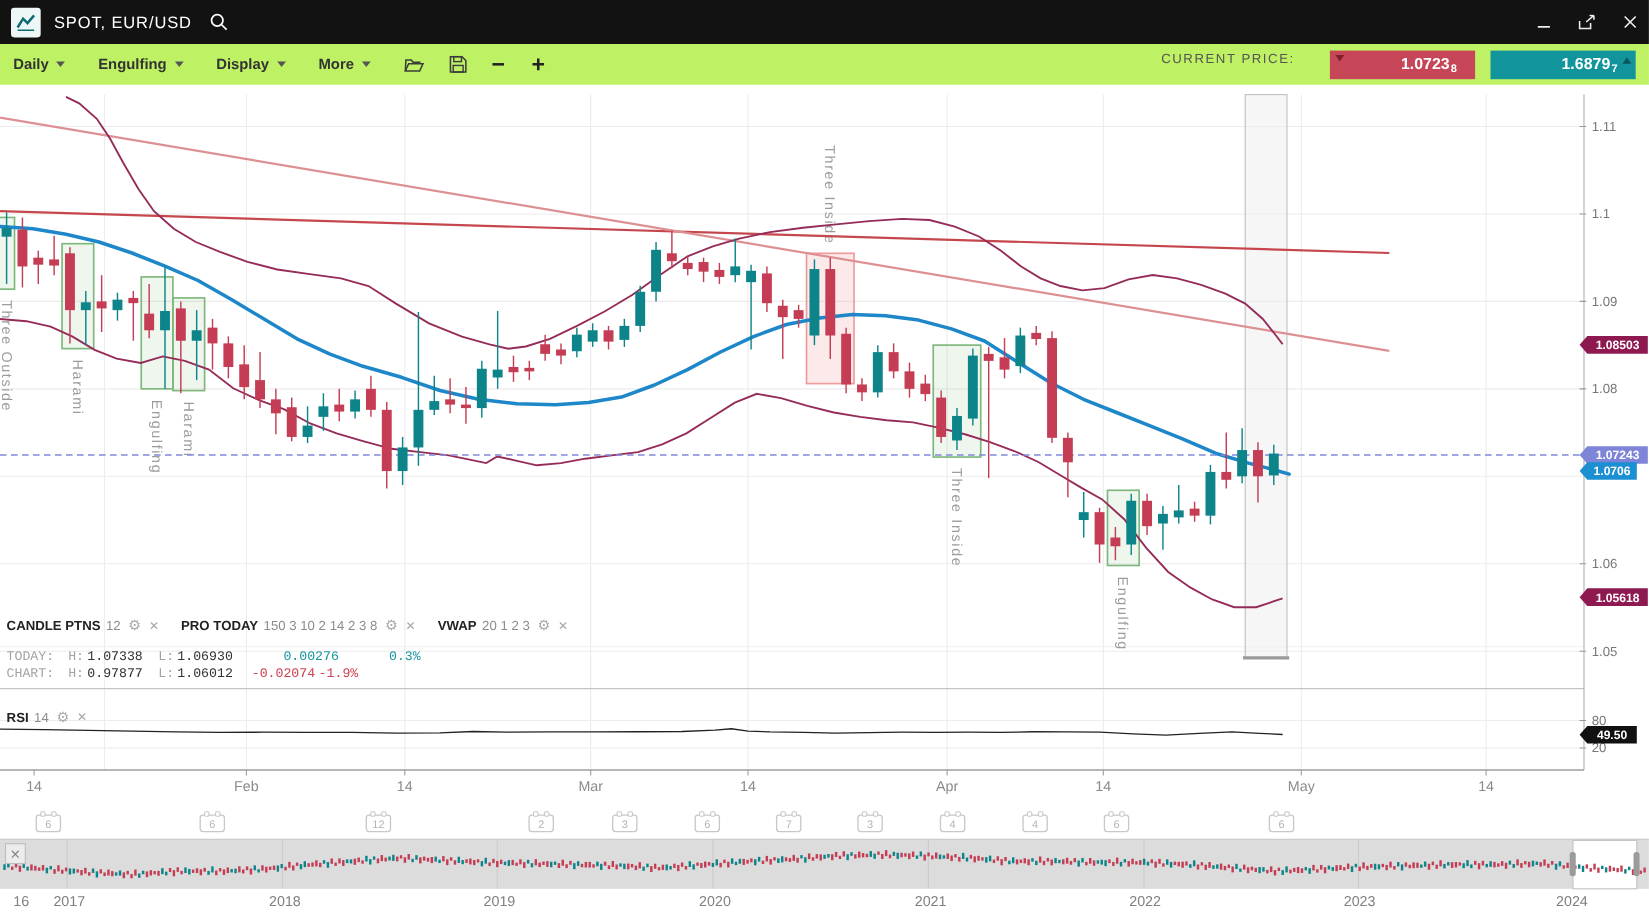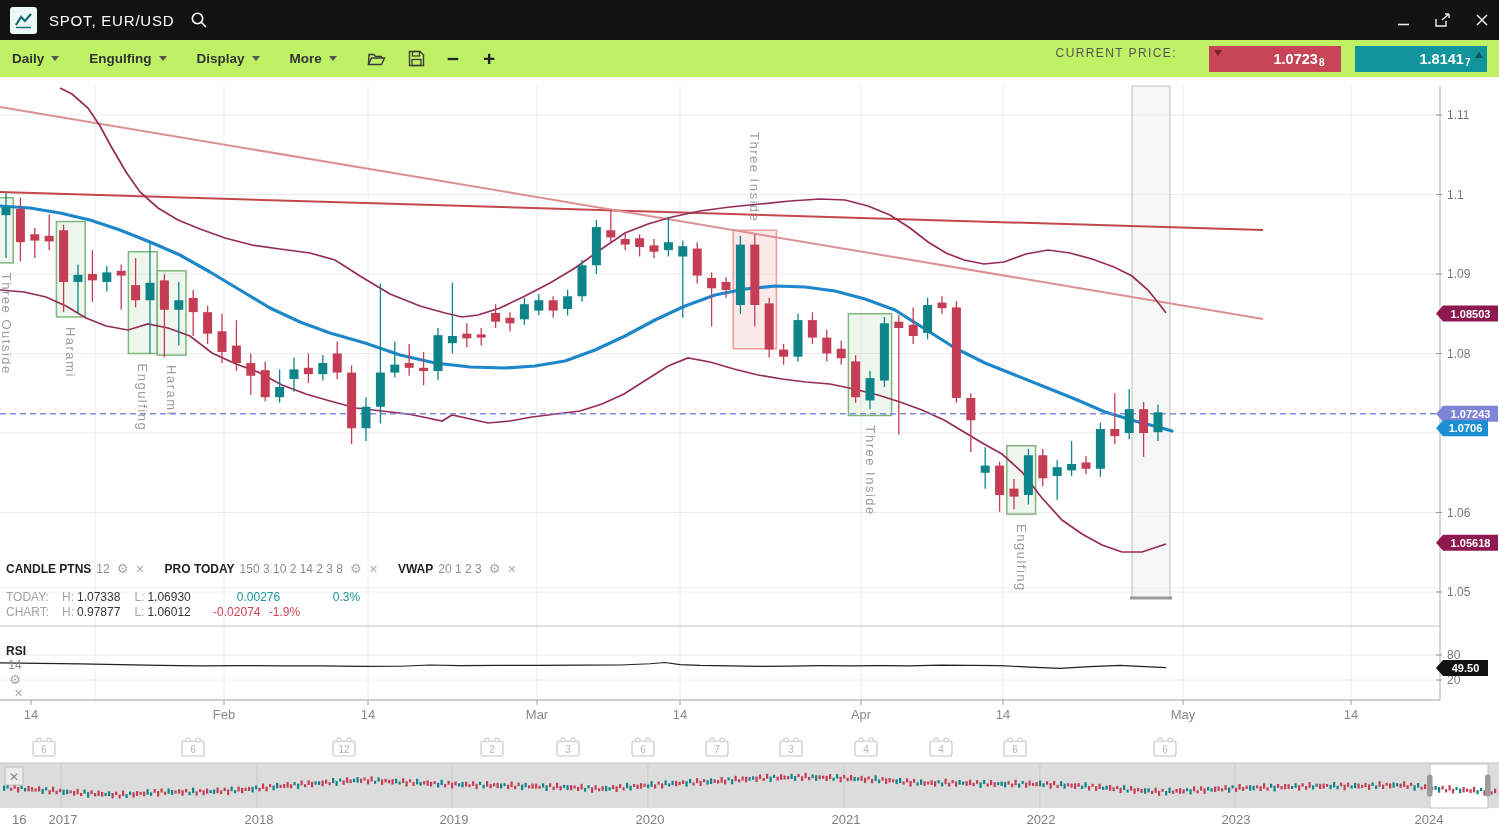--- a/index.html
+++ b/index.html
@@ -30,29 +30,29 @@
   
   .chart-wrap{position:relative;width:1499px;height:754px;}
   #chart-canvas{position:absolute;left:0;top:0;}
   .overlay{position:absolute;z-index:5;}
   .legend-row{left:6px;top:484px;display:flex;align-items:center;font-size:12px;color:#888;white-space:nowrap;}
   .ind-name{font-weight:bold;color:#222;margin-right:5px;}
   .ind-params{color:#8d8d8d;margin-right:7px;}
   .ind-gear{color:#a9a9a9;font-size:13px;margin-right:7px;cursor:pointer;}
   .ind-close{color:#a9a9a9;font-size:11px;cursor:pointer;}
   .ind-group{display:flex;align-items:flex-end;margin-right:20px;}
-  .stats{left:6px;top:512px;font-size:12px;color:#333;}
+  .stats{left:6px;top:512px;font-size:12px;color:#333;font-family:Liberation Mono, monospace;}
   .stats .row{display:flex;height:15px;align-items:center;}
   .stats .lab{width:56px;color:#a3a3a3;}
   .stats .hl{color:#a3a3a3;margin-right:3px;}
   .stats .val{color:#333;margin-right:14px;}
   .stats .chg{width:64px;}
   .stats .pos{color:#18979e;padding-left:32px;}
   .stats .neg{color:#cf4352;text-align:center;}
-  .rsi-row{left:6px;top:567px;display:flex;align-items:center;font-size:12px;flex-direction:column;}
+  .rsi-row{left:6px;top:567px;display:flex;align-items:center;font-size:12px;}
 </style>
 </head>
 <body>
 
 <div class="app">
 
   <div class="titlebar">
     <span class="logo">
       <svg width="19" height="19" viewBox="0 0 19 19">
           <polyline points="2,14 7,6 11,10 17,3" fill="none" stroke="#0b6a73" stroke-width="2.2"></polyline>
@@ -118,21 +118,21 @@
     <span class="zoom-glyph">−</span>
     <span class="zoom-glyph">+</span>
     <span class="cp-wrap">
       <span class="cp-label">CURRENT PRICE:</span>
       <span class="px-box" style="background:#c64556">
         <span class="arr-down"></span>
         <span>1.0723</span>
           <span class="sub">8</span>
       </span>
       <span class="px-box" style="background:#12949c">
-        <span>1.8141</span>
+        <span>1.6879</span>
           <span class="sub">7</span>
         <span class="arr-up"></span>
       </span>
     </span>
   </div>
 
   <div class="chart-wrap">
     <svg id="chart-canvas" width="1499" height="754" viewBox="0 77 1499 754">
         <g>
           <line x1="95" y1="86" x2="95" y2="700" stroke="#ececec" stroke-width="1"></line>

